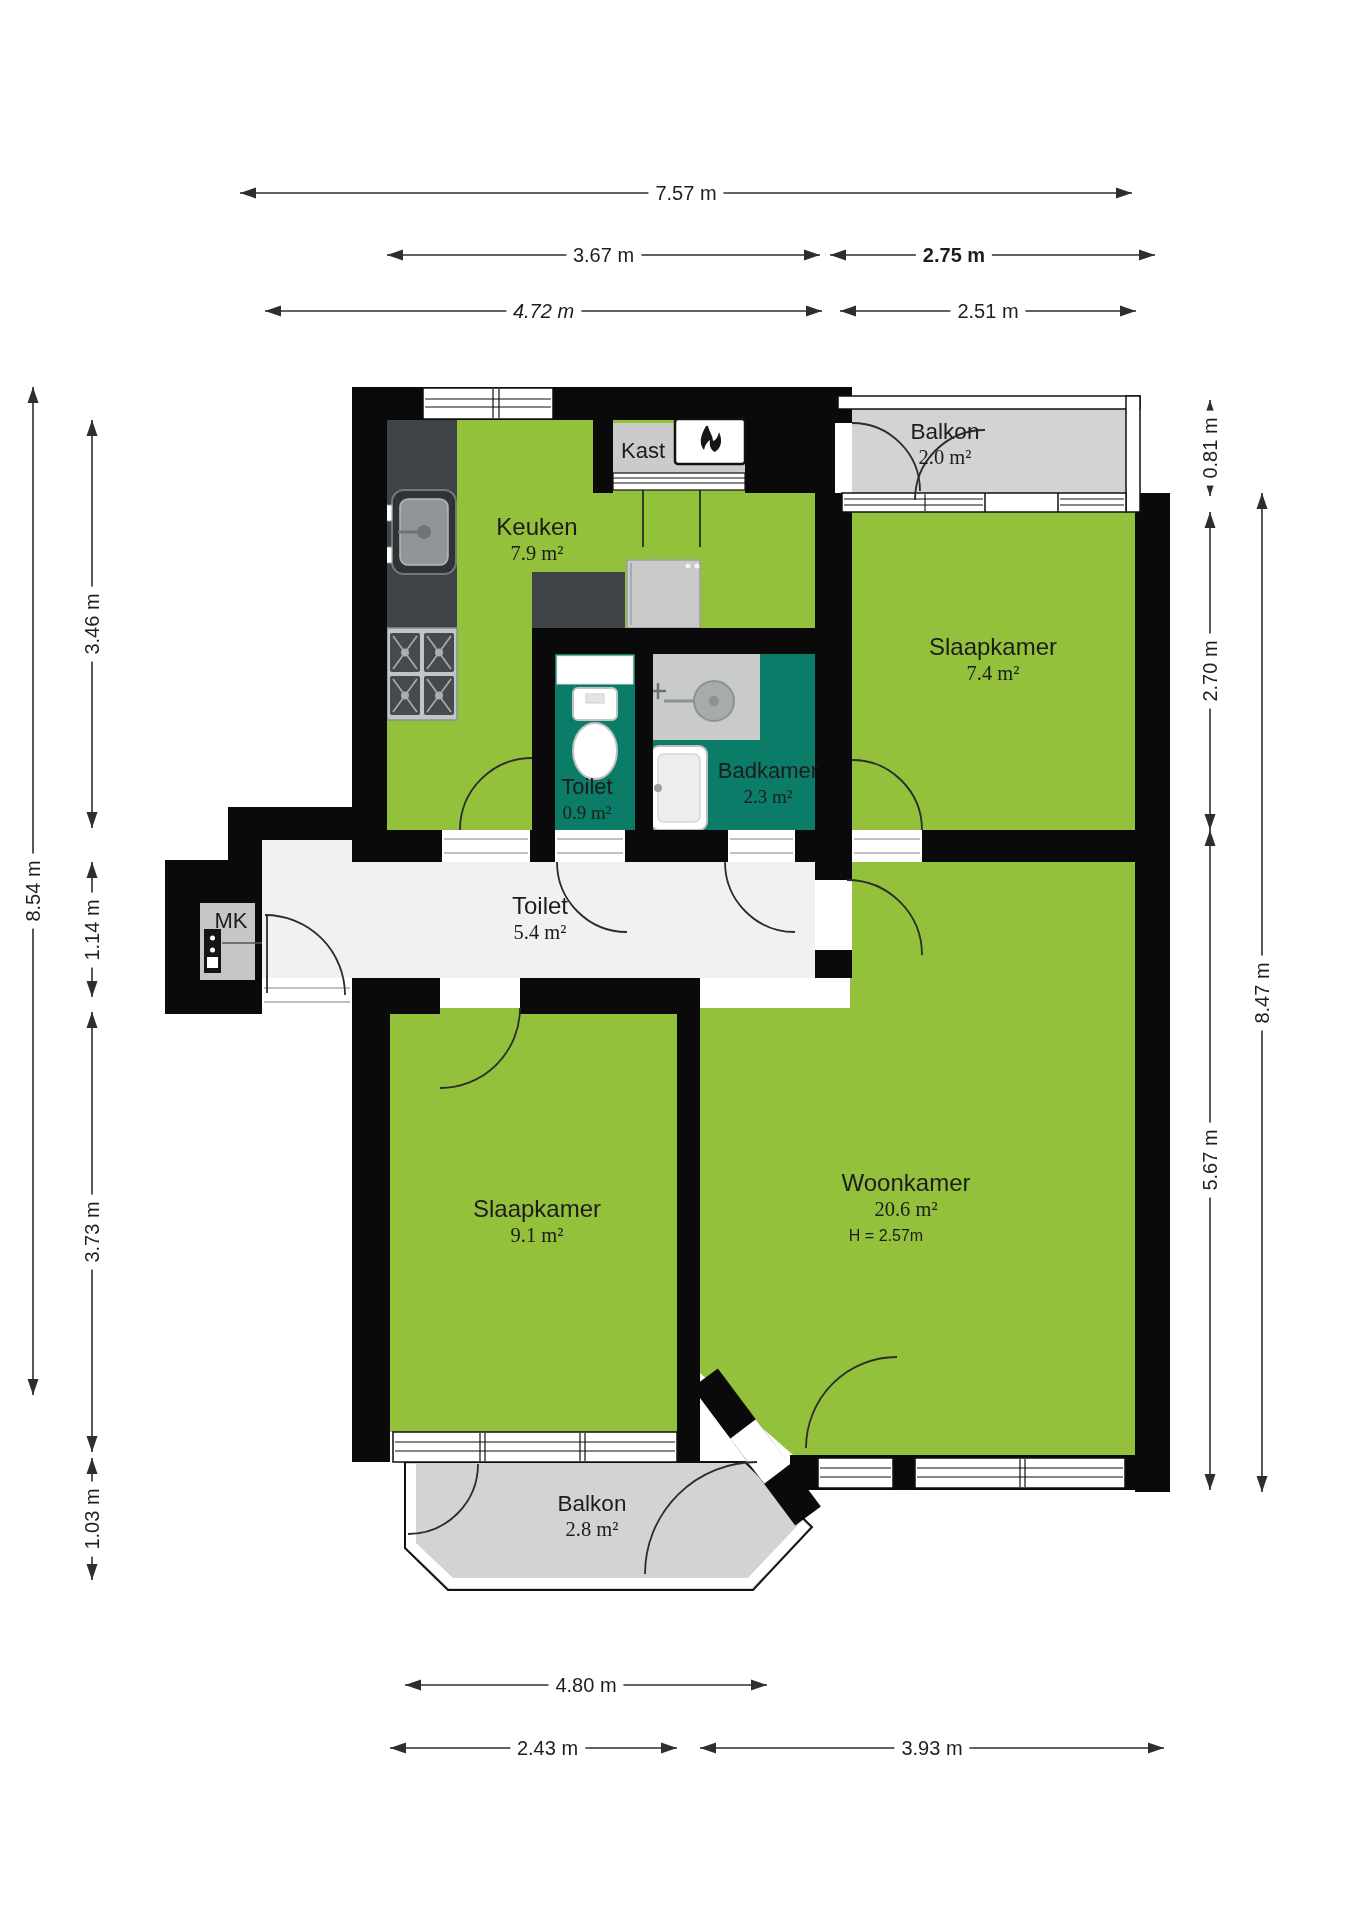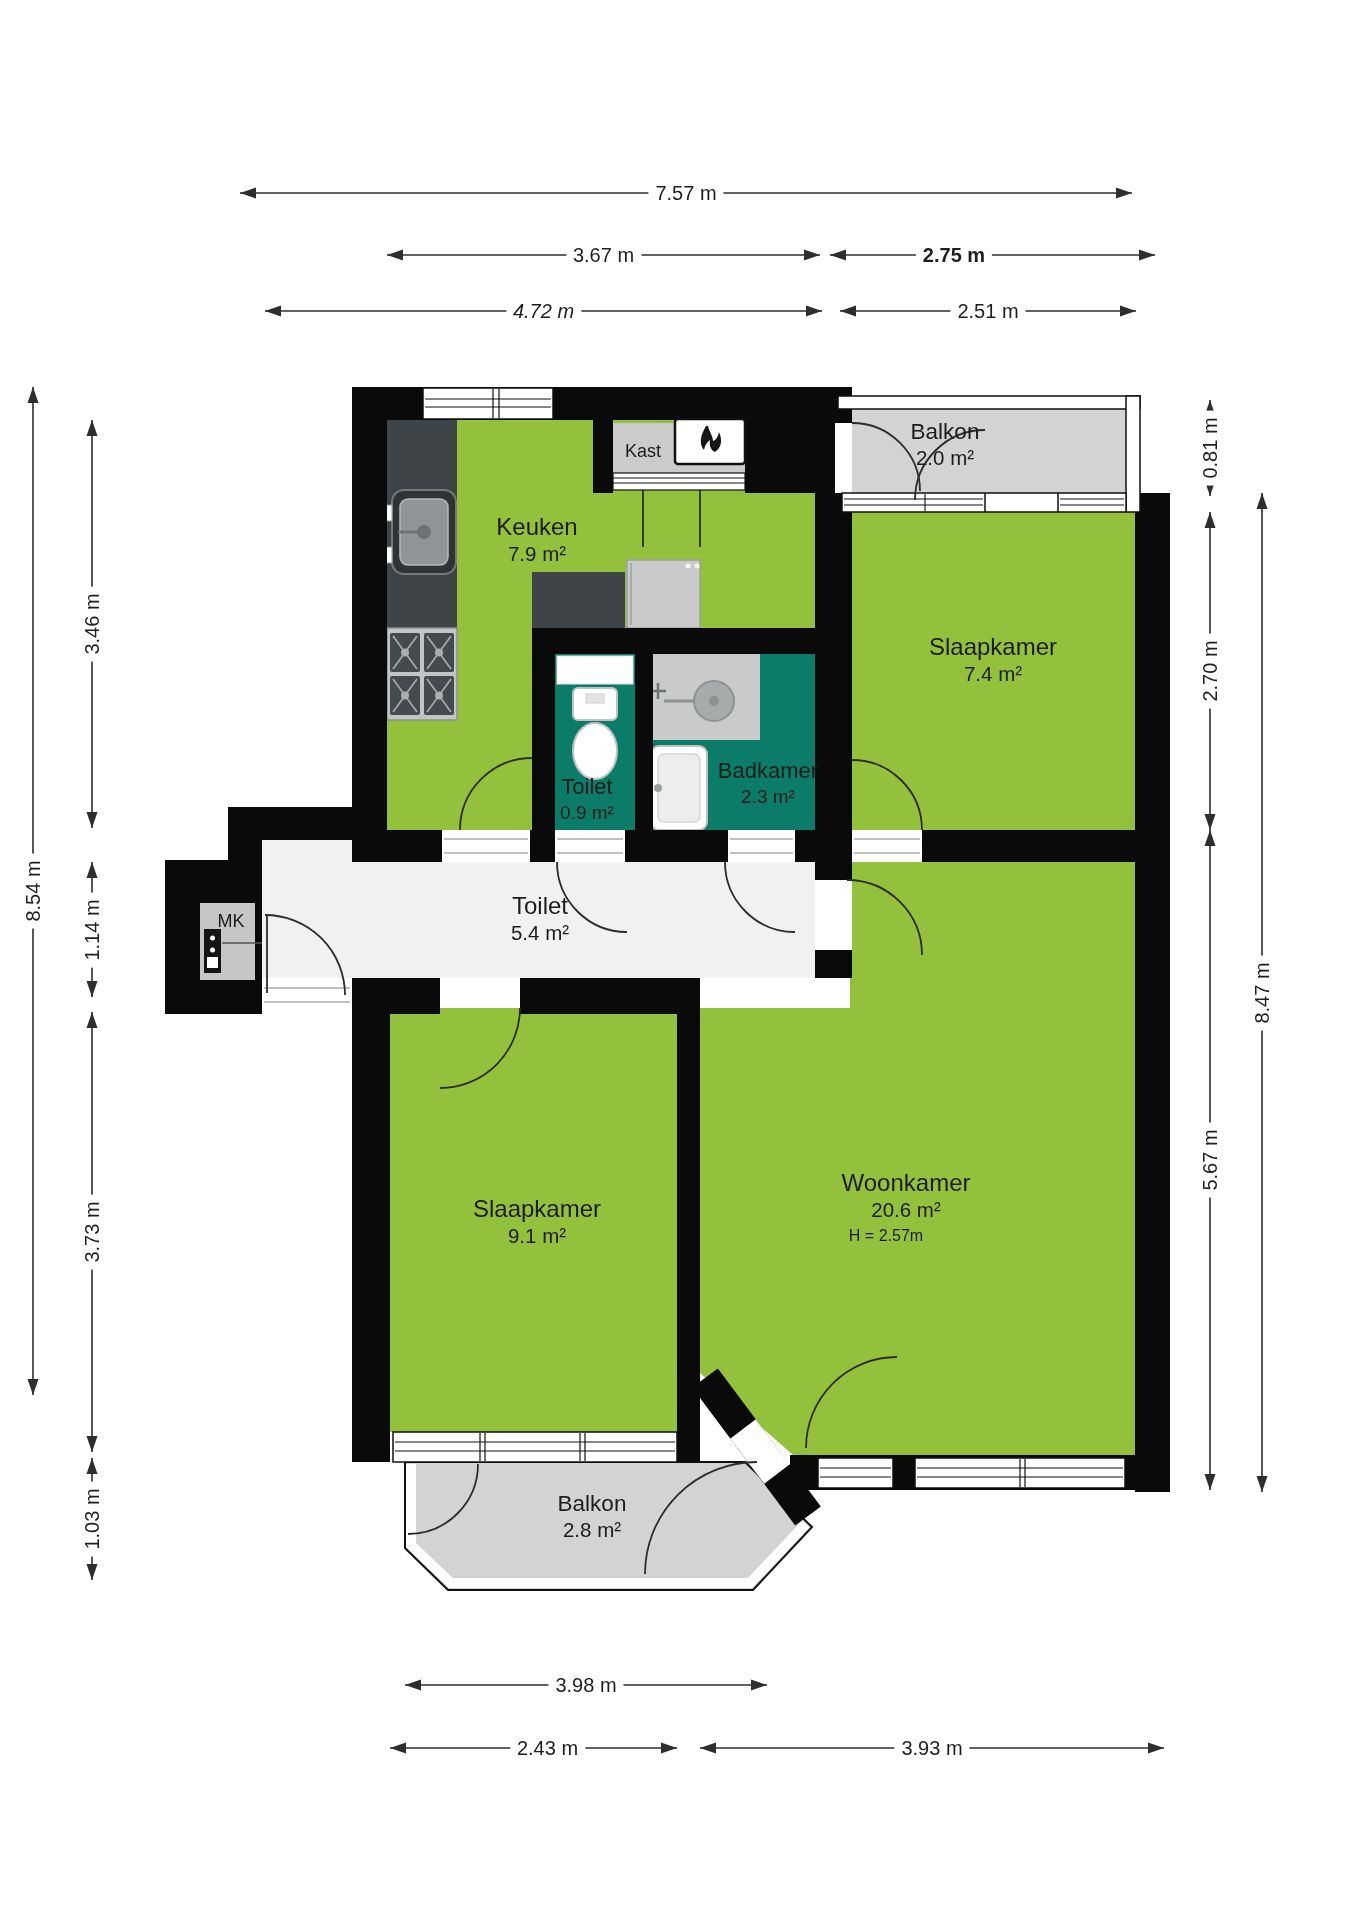--- a/index.html
+++ b/index.html
@@ -10,24 +10,24 @@
   .f-teal{fill:var(--c-teal);}
   .f-gray{fill:var(--c-gray);}
   .f-wall{fill:var(--c-wall);}
   .f-hall{fill:var(--c-hall);}
   .f-counter{fill:var(--c-counter);}
   .f-cab{fill:var(--c-cab);}
   .arc{fill:none;stroke:#2c2c2c;stroke-width:1.8px;}
   .room-label{position:absolute;transform:translate(-50%,-50%);text-align:center;
               color:var(--c-text);white-space:nowrap;line-height:1.22;}
   .room-name{font-size:24px;display:block;}
-  .room-area{font-size:20.5px;display:block;}
+  .room-area{font-size:20.5px;display:block;font-family:Liberation Serif, serif;}
   .room-label.small .room-name{font-size:22px;}
   .room-label.small .room-area{font-size:19px;}
-  .tag-label{position:absolute;transform:translate(-50%,-50%);font-size:18px;color:var(--c-text);white-space:nowrap;}
+  .tag-label{position:absolute;transform:translate(-50%,-50%);font-size:22px;color:var(--c-text);white-space:nowrap;}
   .height-label{position:absolute;transform:translate(-50%,-50%);font-size:16px;color:var(--c-text);white-space:nowrap;}
   .dim-label{position:absolute;transform:translate(-50%,-50%);background:#fff;padding:0 7px;
              font-size:20px;color:#1e1e1e;white-space:nowrap;}
   .dim-label.v{transform:translate(-50%,-50%) rotate(-90deg);}
 </style>
 </head>
 <body>
 
 <div id="stage">
 
@@ -379,16 +379,16 @@
     <div class="dim-label" style="left: 988px; top: 311px;">2.51 m</div>
     <div class="dim-label v" style="left: 33px; top: 891px;">8.54 m</div>
     <div class="dim-label v" style="left: 92px; top: 624px;">3.46 m</div>
     <div class="dim-label v" style="left: 92px; top: 929.5px;">1.14 m</div>
     <div class="dim-label v" style="left: 92px; top: 1232px;">3.73 m</div>
     <div class="dim-label v" style="left: 92px; top: 1519px;">1.03 m</div>
     <div class="dim-label v" style="left: 1210px; top: 448px;">0.81 m</div>
     <div class="dim-label v" style="left: 1210px; top: 671px;">2.70 m</div>
     <div class="dim-label v" style="left: 1262px; top: 992.5px;">8.47 m</div>
     <div class="dim-label v" style="left: 1210px; top: 1160px;">5.67 m</div>
-    <div class="dim-label" style="left: 586px; top: 1685px;">3.98 m</div>
+    <div class="dim-label" style="left: 586px; top: 1685px;">4.80 m</div>
     <div class="dim-label" style="left: 533.5px; top: 1748px; margin-left: 14px;">2.43 m</div>
     <div class="dim-label" style="left: 932px; top: 1748px;">3.93 m</div>
   </div>
 
 </body></html>

